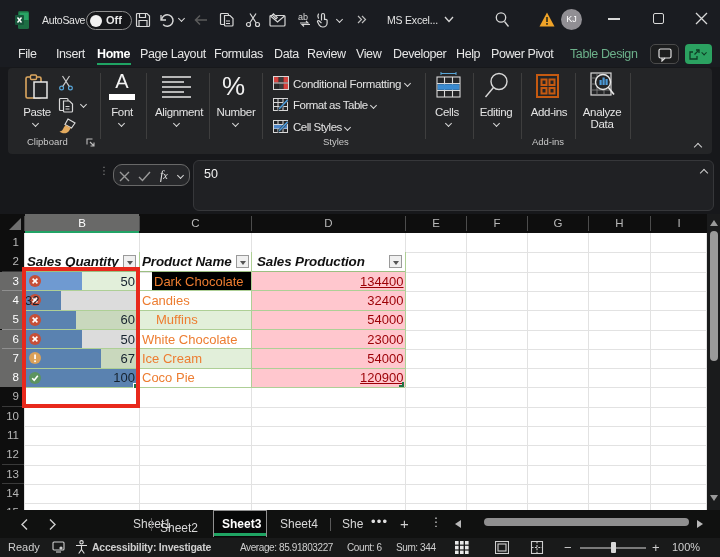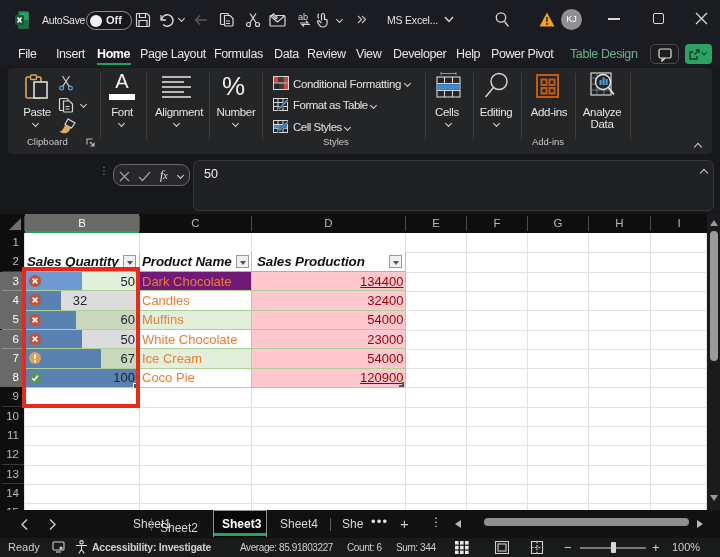--- a/index.html
+++ b/index.html
@@ -385,39 +385,39 @@
         <div class="abs" style="left:389px;top:41.3px;width:13px;height:13px;background:#f0f0f0;border:1px solid #9a9a9a;">
           <div class="abs" style="left:3px;top:5px;width:0;height:0;border-left:3.5px solid transparent;border-right:3.5px solid transparent;border-top:4px solid #555;"></div>
         </div>
         <div class="abs" style="left:25px;top:57.6px;width:114px;height:19.3px;background:#e2efda;"></div>
         <div class="abs" style="left:25px;top:58.1px;width:56.5px;height:18.3px;background:#6f9ad1;"></div>
         <svg class="abs" style="left:29px;top:61.1px;" width="12" height="12" viewBox="0 0 12 12">
           <circle cx="6" cy="6" r="6" fill="#c64f38"></circle>
           <path d="M3.6 3.6 L8.4 8.4 M8.4 3.6 L3.6 8.4" stroke="#fff" stroke-width="1.6"></path>
         </svg>
         <div class="abs" style="left:25px;top:57.6px;width:110px;height:19.3px;text-align:right;font-size:13px;color:#16222e;line-height:19.3px;">50</div>
-        <div class="abs" style="left:140px;top:57.6px;width:111px;height:19.3px;background:#701a75;color:#ed7d31;font-size:13px;line-height:19.3px;padding-left:2px;">Dark Chocolate</div>
+        <div class="abs" style="left:152px;top:57.6px;width:111px;height:19.3px;background:#000000;color:#ed7d31;font-size:13px;line-height:19.3px;padding-left:2px;">Dark Chocolate</div>
         <div class="abs" style="left:252px;top:57.6px;width:153px;height:19.3px;background:#ffc7ce;color:#9c0006;font-size:13px;line-height:19.3px;text-align:right;padding-right:1.5px;text-decoration:underline;">134400</div>
         <div class="abs" style="left:25px;top:76.9px;width:114px;height:19.3px;background:#dcdcdc;"></div>
         <div class="abs" style="left:25px;top:77.4px;width:36.160000000000004px;height:18.3px;background:#5a82b0;"></div>
         <svg class="abs" style="left:29px;top:80.4px;" width="12" height="12" viewBox="0 0 12 12">
           <circle cx="6" cy="6" r="6" fill="#c64f38"></circle>
           <path d="M3.6 3.6 L8.4 8.4 M8.4 3.6 L3.6 8.4" stroke="#fff" stroke-width="1.6"></path>
         </svg>
-        <div class="abs" style="left:25px;top:76.9px;width:110px;height:19.3px;text-align:center;font-size:13px;color:#16222e;line-height:19.3px;">32</div>
+        <div class="abs" style="left:25px;top:76.9px;width:110px;height:19.3px;text-align:left;font-size:13px;color:#16222e;line-height:19.3px;">32</div>
         <div class="abs" style="left:140px;top:76.9px;width:111px;height:19.3px;background:#fff;color:#ed7d31;font-size:13px;line-height:19.3px;padding-left:2px;">Candies</div>
         <div class="abs" style="left:252px;top:76.9px;width:153px;height:19.3px;background:#ffc7ce;color:#9c0006;font-size:13px;line-height:19.3px;text-align:right;padding-right:1.5px;">32400</div>
         <div class="abs" style="left:25px;top:96.2px;width:114px;height:19.3px;background:#c9d8bd;"></div>
         <div class="abs" style="left:25px;top:96.7px;width:50.85px;height:18.3px;background:#5a82b0;"></div>
         <svg class="abs" style="left:29px;top:99.7px;" width="12" height="12" viewBox="0 0 12 12">
           <circle cx="6" cy="6" r="6" fill="#c64f38"></circle>
           <path d="M3.6 3.6 L8.4 8.4 M8.4 3.6 L3.6 8.4" stroke="#fff" stroke-width="1.6"></path>
         </svg>
         <div class="abs" style="left:25px;top:96.2px;width:110px;height:19.3px;text-align:right;font-size:13px;color:#16222e;line-height:19.3px;">60</div>
-        <div class="abs" style="left:140px;top:96.2px;width:111px;height:19.3px;background:#e2efda;color:#ed7d31;font-size:13px;line-height:19.3px;padding-left:2px;">Muffins</div>
+        <div class="abs" style="left:140px;top:96.2px;width:111px;height:19.3px;background:#e2efda;color:#ed7d31;font-size:13px;line-height:19.3px;padding-left:16px;">Muffins</div>
         <div class="abs" style="left:252px;top:96.2px;width:153px;height:19.3px;background:#ffc7ce;color:#9c0006;font-size:13px;line-height:19.3px;text-align:right;padding-right:1.5px;">54000</div>
         <div class="abs" style="left:25px;top:115.5px;width:114px;height:19.3px;background:#dcdcdc;"></div>
         <div class="abs" style="left:25px;top:116px;width:56.5px;height:18.3px;background:#5a82b0;"></div>
         <svg class="abs" style="left:29px;top:119px;" width="12" height="12" viewBox="0 0 12 12">
           <circle cx="6" cy="6" r="6" fill="#c64f38"></circle>
           <path d="M3.6 3.6 L8.4 8.4 M8.4 3.6 L3.6 8.4" stroke="#fff" stroke-width="1.6"></path>
         </svg>
         <div class="abs" style="left:25px;top:115.5px;width:110px;height:19.3px;text-align:right;font-size:13px;color:#16222e;line-height:19.3px;">50</div>
         <div class="abs" style="left:140px;top:115.5px;width:111px;height:19.3px;background:#fff;color:#ed7d31;font-size:13px;line-height:19.3px;padding-left:2px;">White Chocolate</div>
         <div class="abs" style="left:252px;top:115.5px;width:153px;height:19.3px;background:#ffc7ce;color:#9c0006;font-size:13px;line-height:19.3px;text-align:right;padding-right:1.5px;">23000</div>

